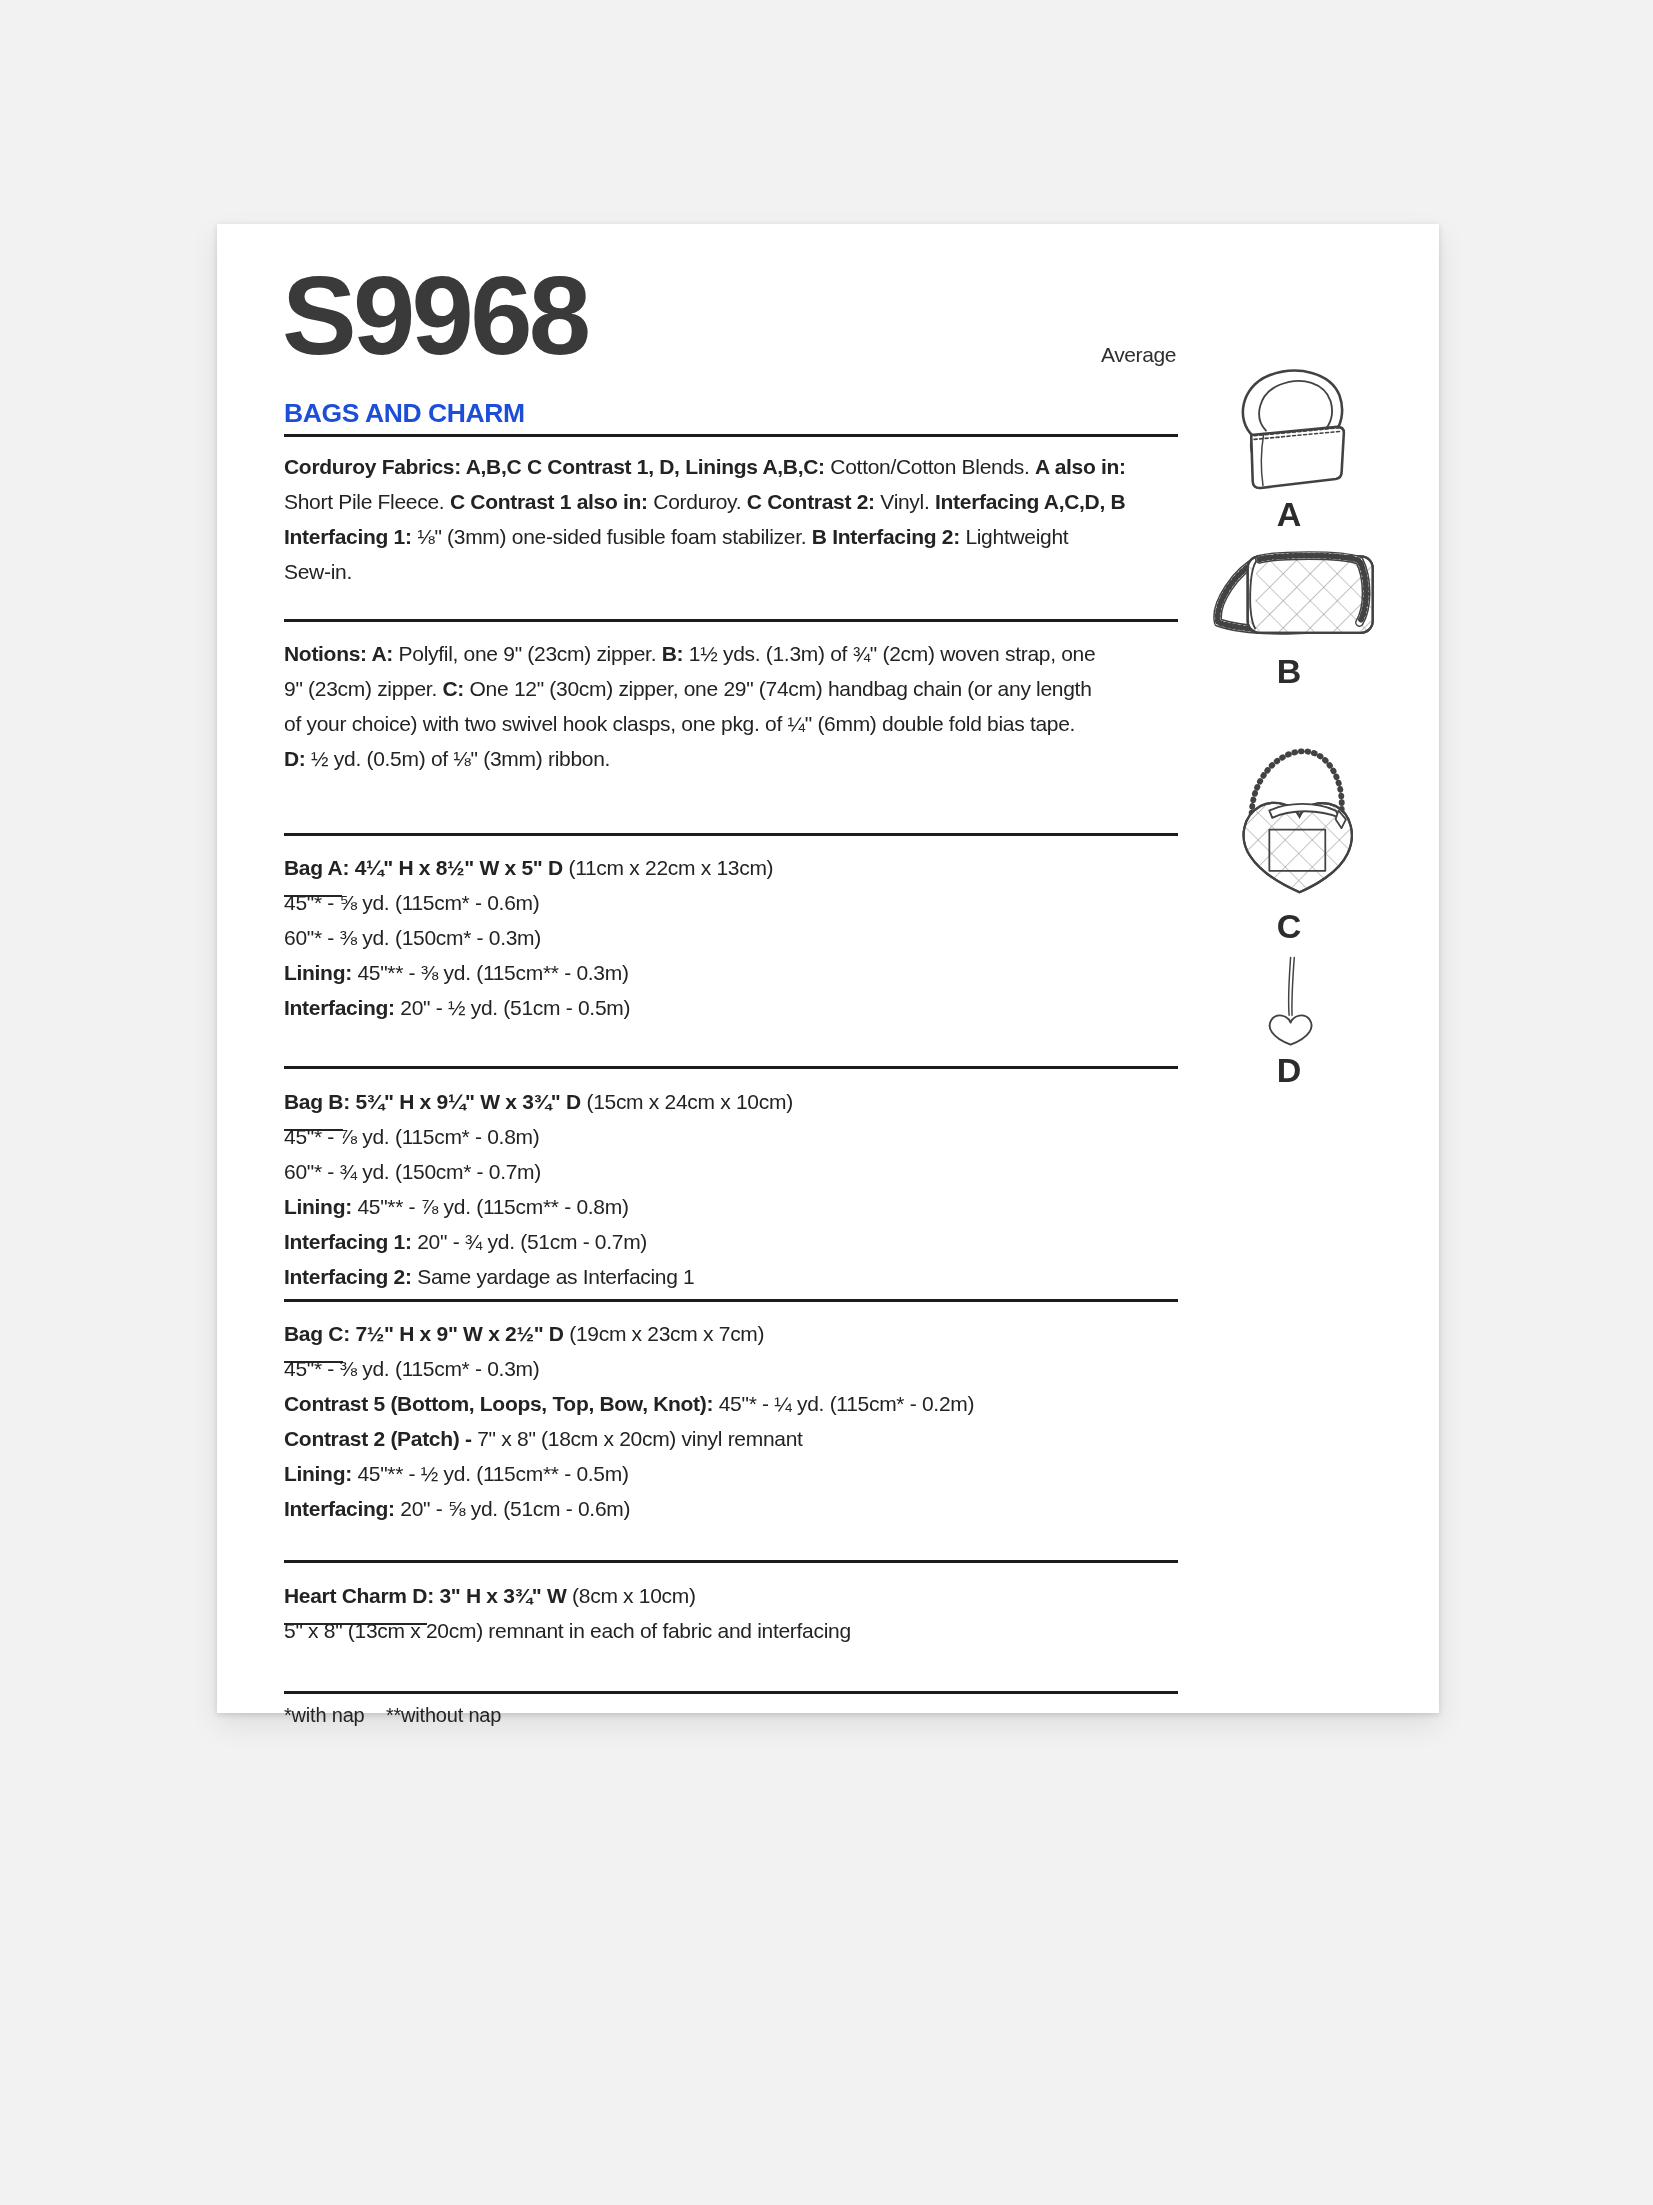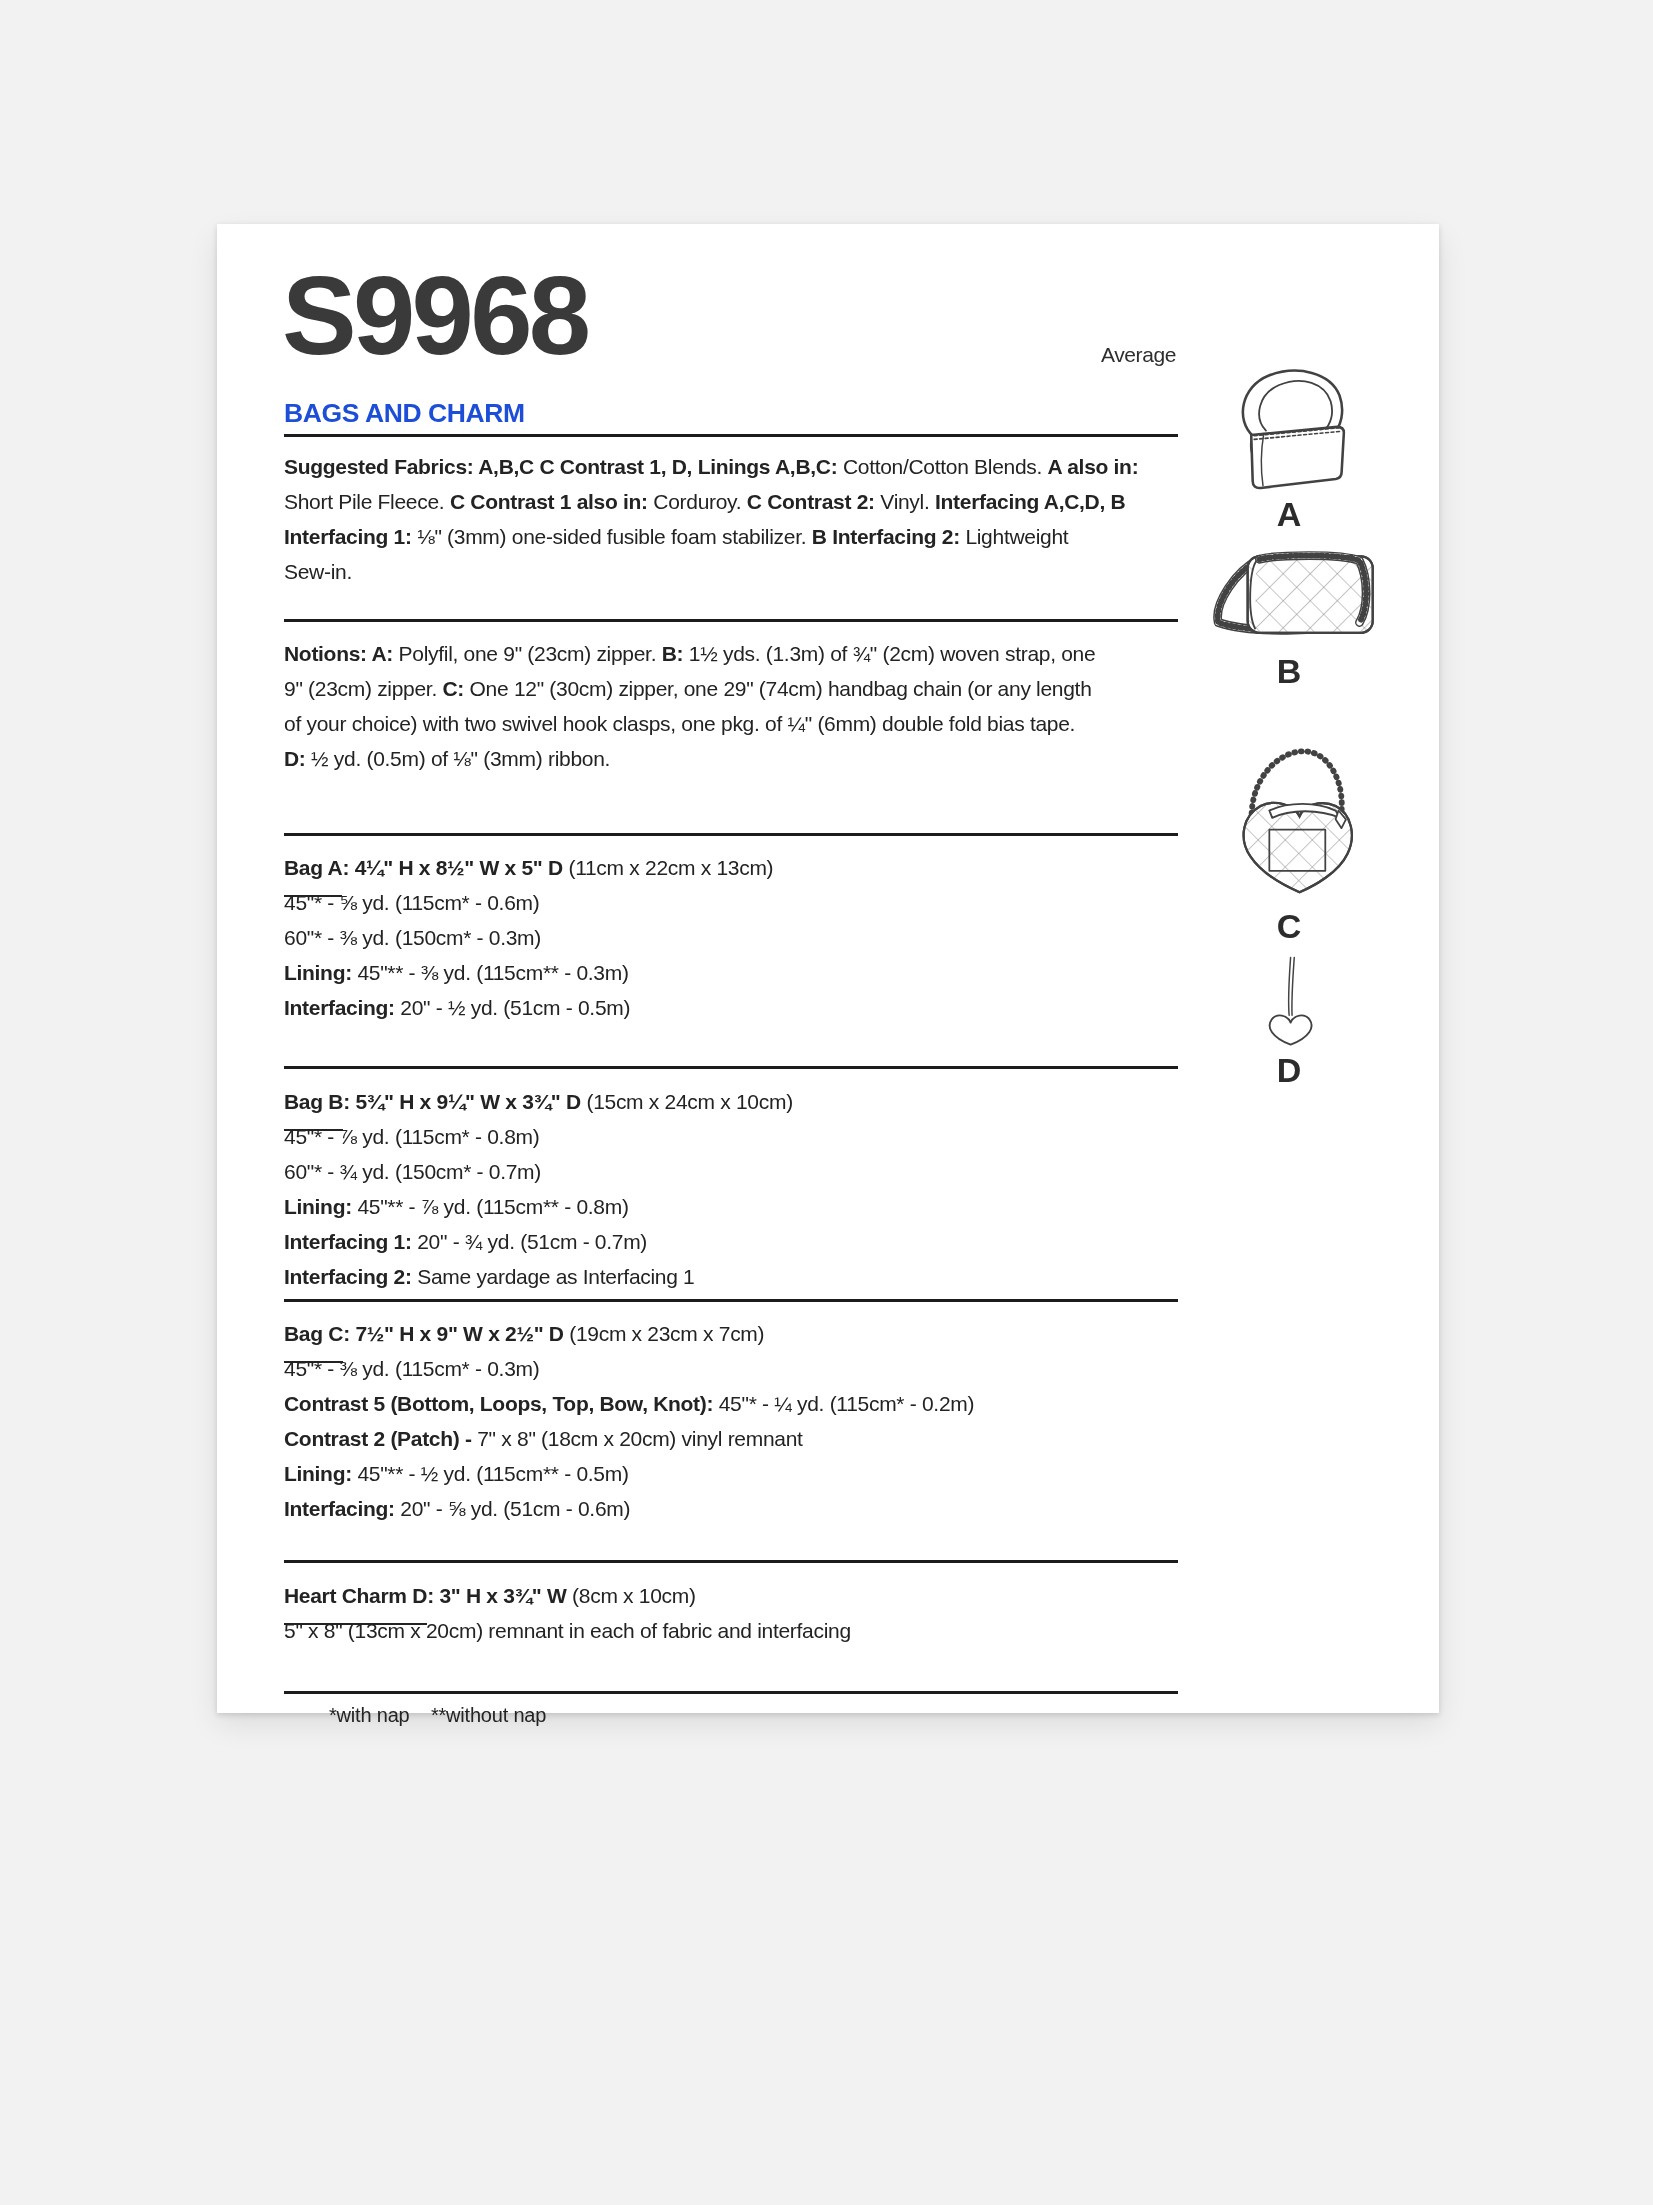--- a/index.html
+++ b/index.html
@@ -29,21 +29,21 @@
     position:absolute;left:67px;top:175px;
     font-size:26.5px;line-height:29px;font-weight:bold;color:#1d4ed8;letter-spacing:-0.4px;
   }
   .rule{position:absolute;left:67px;width:894px;height:2.9px;background:#1c1c1c;}
   .tblock{position:absolute;left:67px;width:894px;}
   .line{white-space:nowrap;height:35px;line-height:35px;font-size:21px;letter-spacing:-0.3px;color:#232323;}
   .line .b{font-weight:bold;}
   .line .u{border-bottom:2.2px solid #232323;padding-bottom:16px;}
   .footnote{
     position:absolute;left:67px;top:1479px;
-    font-size:20px;line-height:25px;color:#232323;white-space:pre;letter-spacing:-0.2px;margin-left:45px;
+    font-size:20px;line-height:25px;color:#232323;white-space:pre;letter-spacing:-0.2px;
   }
   .illus{position:absolute;}
   .illus-label{
     position:absolute;left:1028px;width:88px;text-align:center;
     font-size:34px;line-height:35px;font-weight:bold;color:#2c2c2c;
   }
   svg .ink{stroke:#424242;fill:none;stroke-linecap:round;stroke-linejoin:round;}
   svg .fillw{fill:#ffffff;}
 </style>
 </head>
@@ -51,21 +51,21 @@
 
 <div class="stage">
   <div class="page">
 
     <div class="sku">S9968</div>
     <div class="difficulty">Average</div>
     <div class="heading">BAGS AND CHARM</div>
 
     <div class="rule" style="top:210px"></div>
     <div class="tblock" style="top:225px">
-        <div class="line"><span class="b">Suggested Fabrics: A,B,C C Contrast 1, D, Linings A,B,C:</span><span> Cotton/Cotton Blends. </span><span class="b">A also in:</span></div>
+        <div class="line"><span class="b">Corduroy Fabrics: A,B,C C Contrast 1, D, Linings A,B,C:</span><span> Cotton/Cotton Blends. </span><span class="b">A also in:</span></div>
         <div class="line"><span>Short Pile Fleece. </span><span class="b">C Contrast 1 also in:</span><span> Corduroy. </span><span class="b">C Contrast 2:</span><span> Vinyl. </span><span class="b">Interfacing A,C,D, B</span></div>
         <div class="line"><span class="b">Interfacing 1:</span><span> ⅛" (3mm) one-sided fusible foam stabilizer. </span><span class="b">B Interfacing 2:</span><span> Lightweight</span></div>
         <div class="line"><span>Sew-in.</span></div>
       </div>
 
     <div class="rule" style="top:395px"></div>
     <div class="tblock" style="top:412px">
         <div class="line"><span class="b">Notions: A:</span><span> Polyfil, one 9" (23cm) zipper. </span><span class="b">B:</span><span> 1½ yds. (1.3m) of ¾" (2cm) woven strap, one</span></div>
         <div class="line"><span>9" (23cm) zipper. </span><span class="b">C:</span><span> One 12" (30cm) zipper, one 29" (74cm) handbag chain (or any length</span></div>
         <div class="line"><span>of your choice) with two swivel hook clasps, one pkg. of ¼" (6mm) double fold bias tape.</span></div>

